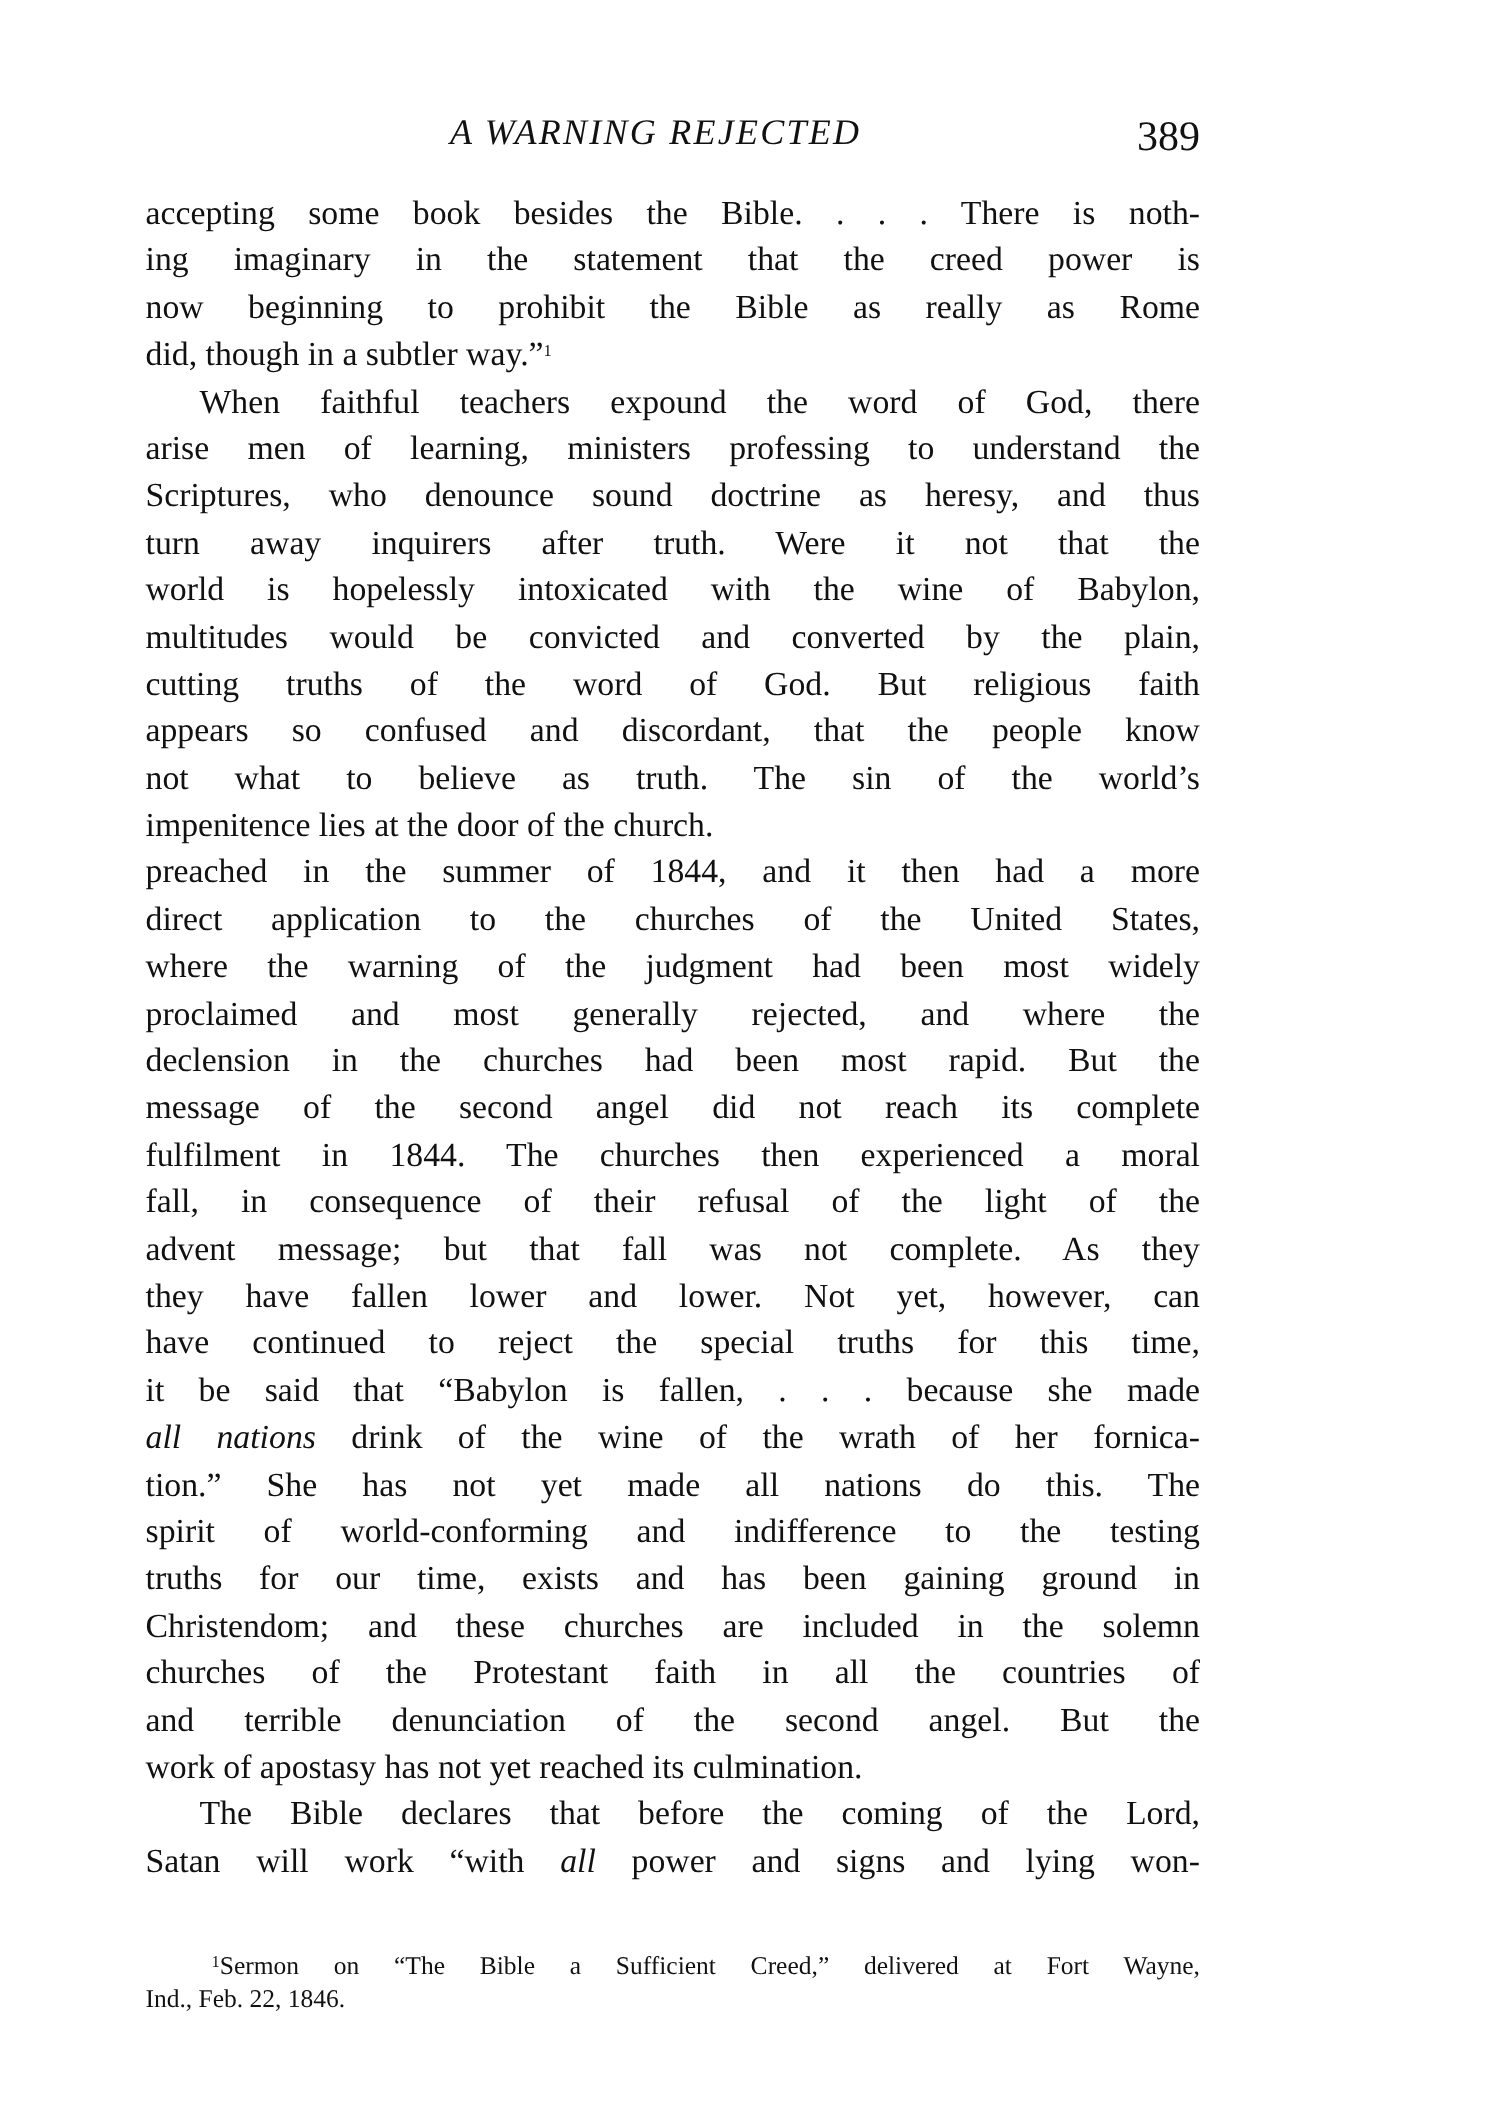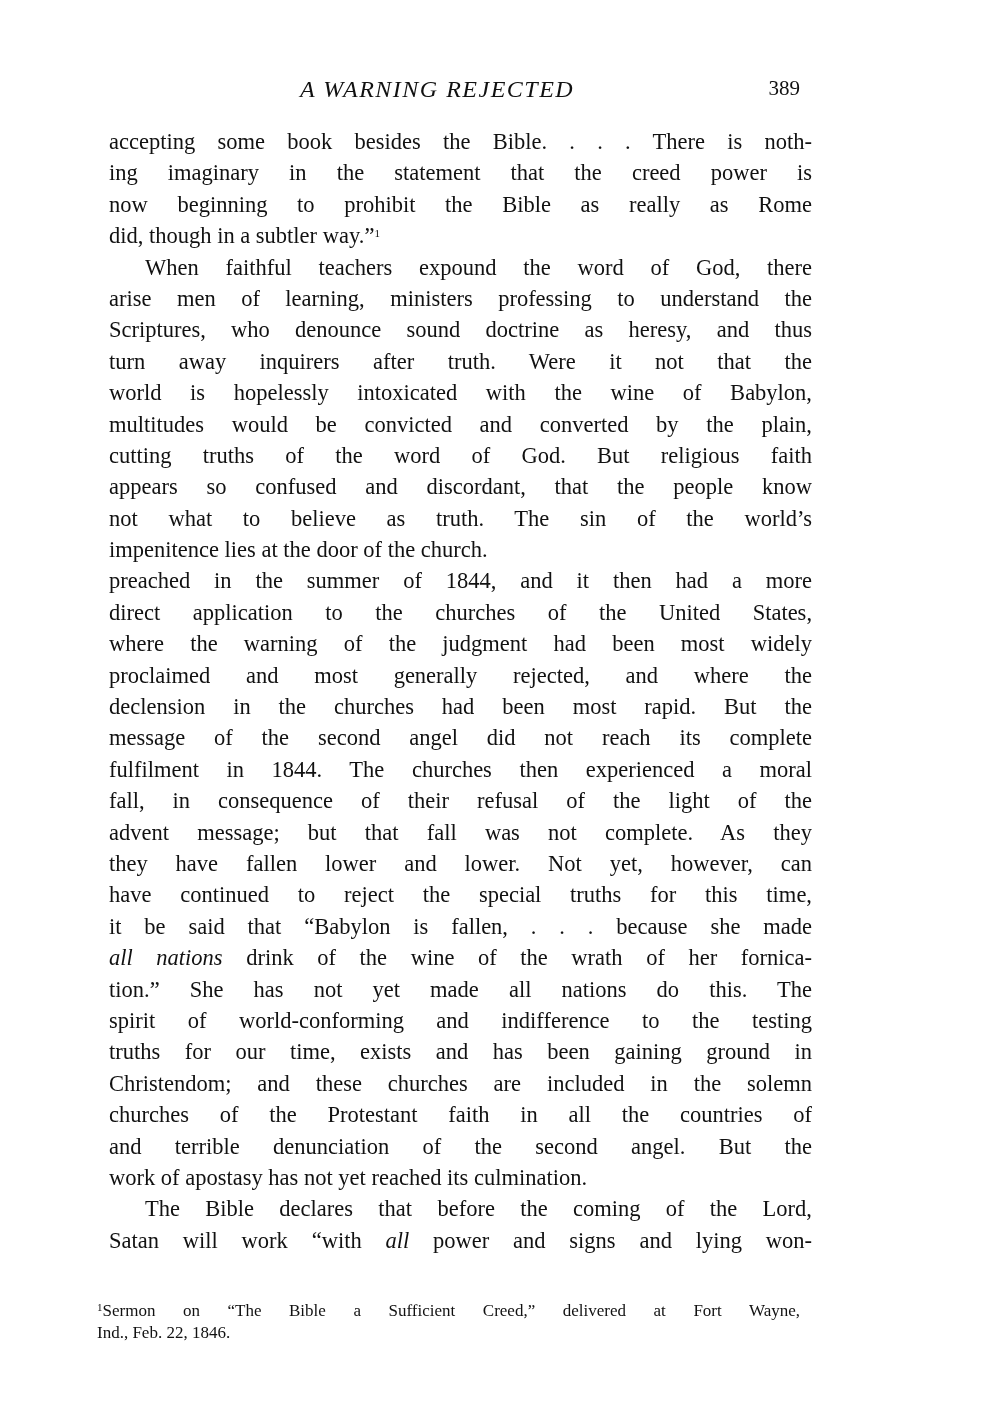--- a/index.html
+++ b/index.html
@@ -34,27 +34,27 @@
       top: 0;
       font-style: italic;
       font-size: 24px;
       letter-spacing: 1.5px;
       white-space: nowrap;
     }
     .page-number {
       position: absolute;
       right: 0;
       top: 0;
-      font-size: 21px;
+      font-size: 28px;
       white-space: nowrap;
     }
     .body-text {
       position: absolute;
       top: 126px;
-      left: 12px;
+      left: 0;
       width: 703px;
     }
     .line {
       display: block;
       height: 31.4px;
       line-height: 31.4px;
       font-size: 22.5px;
       text-align: justify;
       text-align-last: justify;
       white-space: nowrap;
@@ -75,20 +75,21 @@
       font-size: 17px;
       line-height: 22px;
     }
     .footnote .fn-line {
       display: block;
       white-space: nowrap;
     }
     .footnote .fn-line1 {
       text-align: justify;
       text-align-last: justify;
+      margin-left: 44px;
     }
     .footnote .fn-line2 {
     }
     sup {
       font-size: 11px;
       vertical-align: 6px;
       line-height: 0;
     }
     .fn-marker {
       font-size: 11px;

